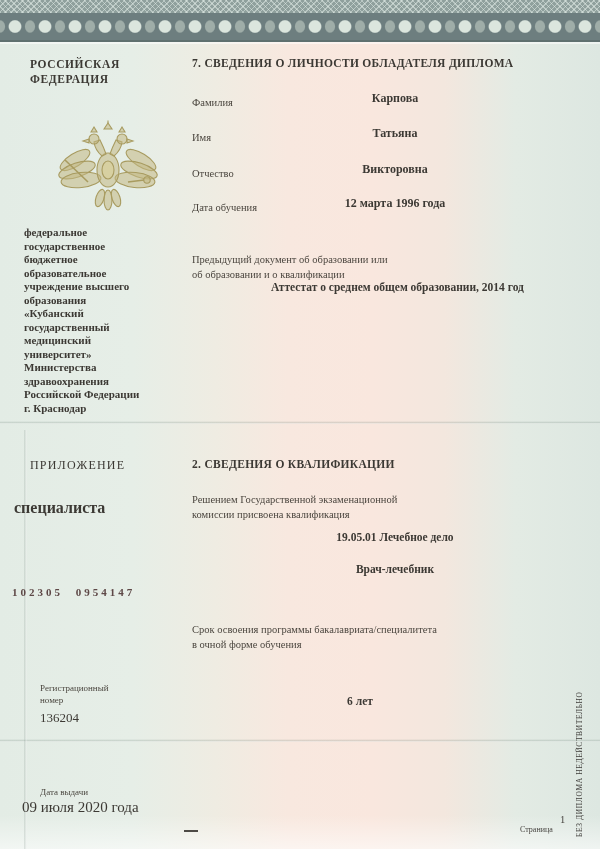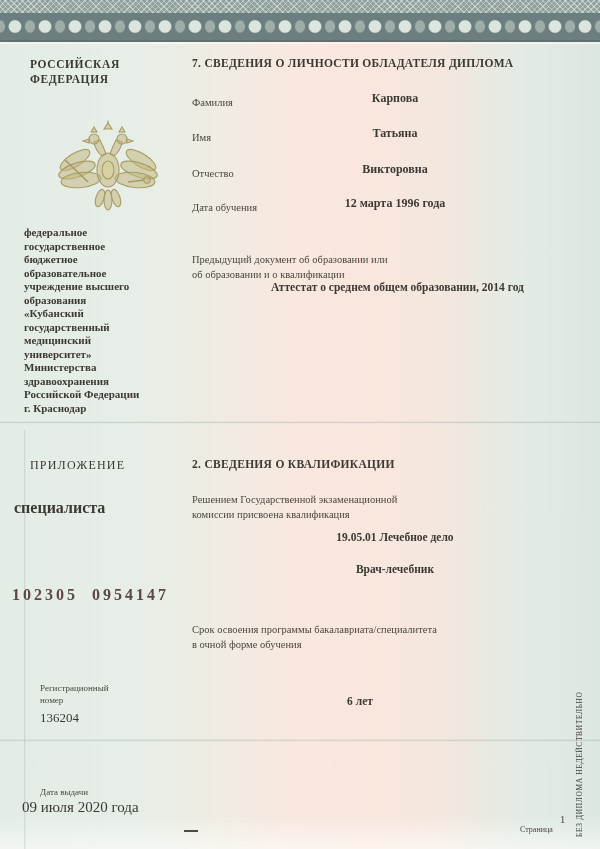--- a/index.html
+++ b/index.html
@@ -47,21 +47,21 @@
   .abs{position:absolute;}
   .ctr{}
   .b{font-weight:bold;}
   
   .country{left:30px;top:57px;width:160px;font-size:11.5px;letter-spacing:.6px;line-height:1.3;color:#3c3934;}
   .emblem{left:48px;top:120px;width:120px;height:100px;}
   .institution{left:24px;top:226px;width:168px;font-size:11px;line-height:1.23;color:#3c3934;}
   .supp1{left:30px;top:458px;width:156px;font-size:12px;letter-spacing:1.2px;color:#3c3934;}
   .supp2{left:30px;top:474px;width:156px;font-size:17.5px;letter-spacing:.5px;color:#3c3934;}
   .supp3{left:14px;top:499px;width:156px;font-size:16px;color:#3c3934;}
-  .serial{left:12px;top:586px;width:180px;font-size:16px;letter-spacing:3px;word-spacing:7px;color:#5e4847;font-weight:600;}
+  .serial{left:12px;top:586px;width:180px;font-size:11px;letter-spacing:3px;word-spacing:7px;color:#5e4847;font-weight:600;}
   .reg-label{left:40px;top:682px;width:140px;font-size:9px;line-height:1.35;color:#4a463f;}
   .reg-num{left:40px;top:710px;width:140px;font-size:13px;color:#3c3934;}
   .date-label{left:40px;top:787px;width:140px;font-size:9px;color:#4a463f;}
   .date-val{left:22px;top:799px;width:176px;font-size:15px;color:#3c3934;}
   
   .s1-title{left:192px;top:57px;width:375px;font-size:11.5px;letter-spacing:.3px;color:#3c3934;}
   .lbl{font-size:10.5px;color:#4b463f;}
   .val{font-size:12px;font-weight:600;color:#3c3934;text-align:center;}
   .f1l{left:192px;top:97px;} .f1v{left:295px;top:91px;width:200px;}
   .f2l{left:192px;top:132px;} .f2v{left:295px;top:126px;width:200px;}

